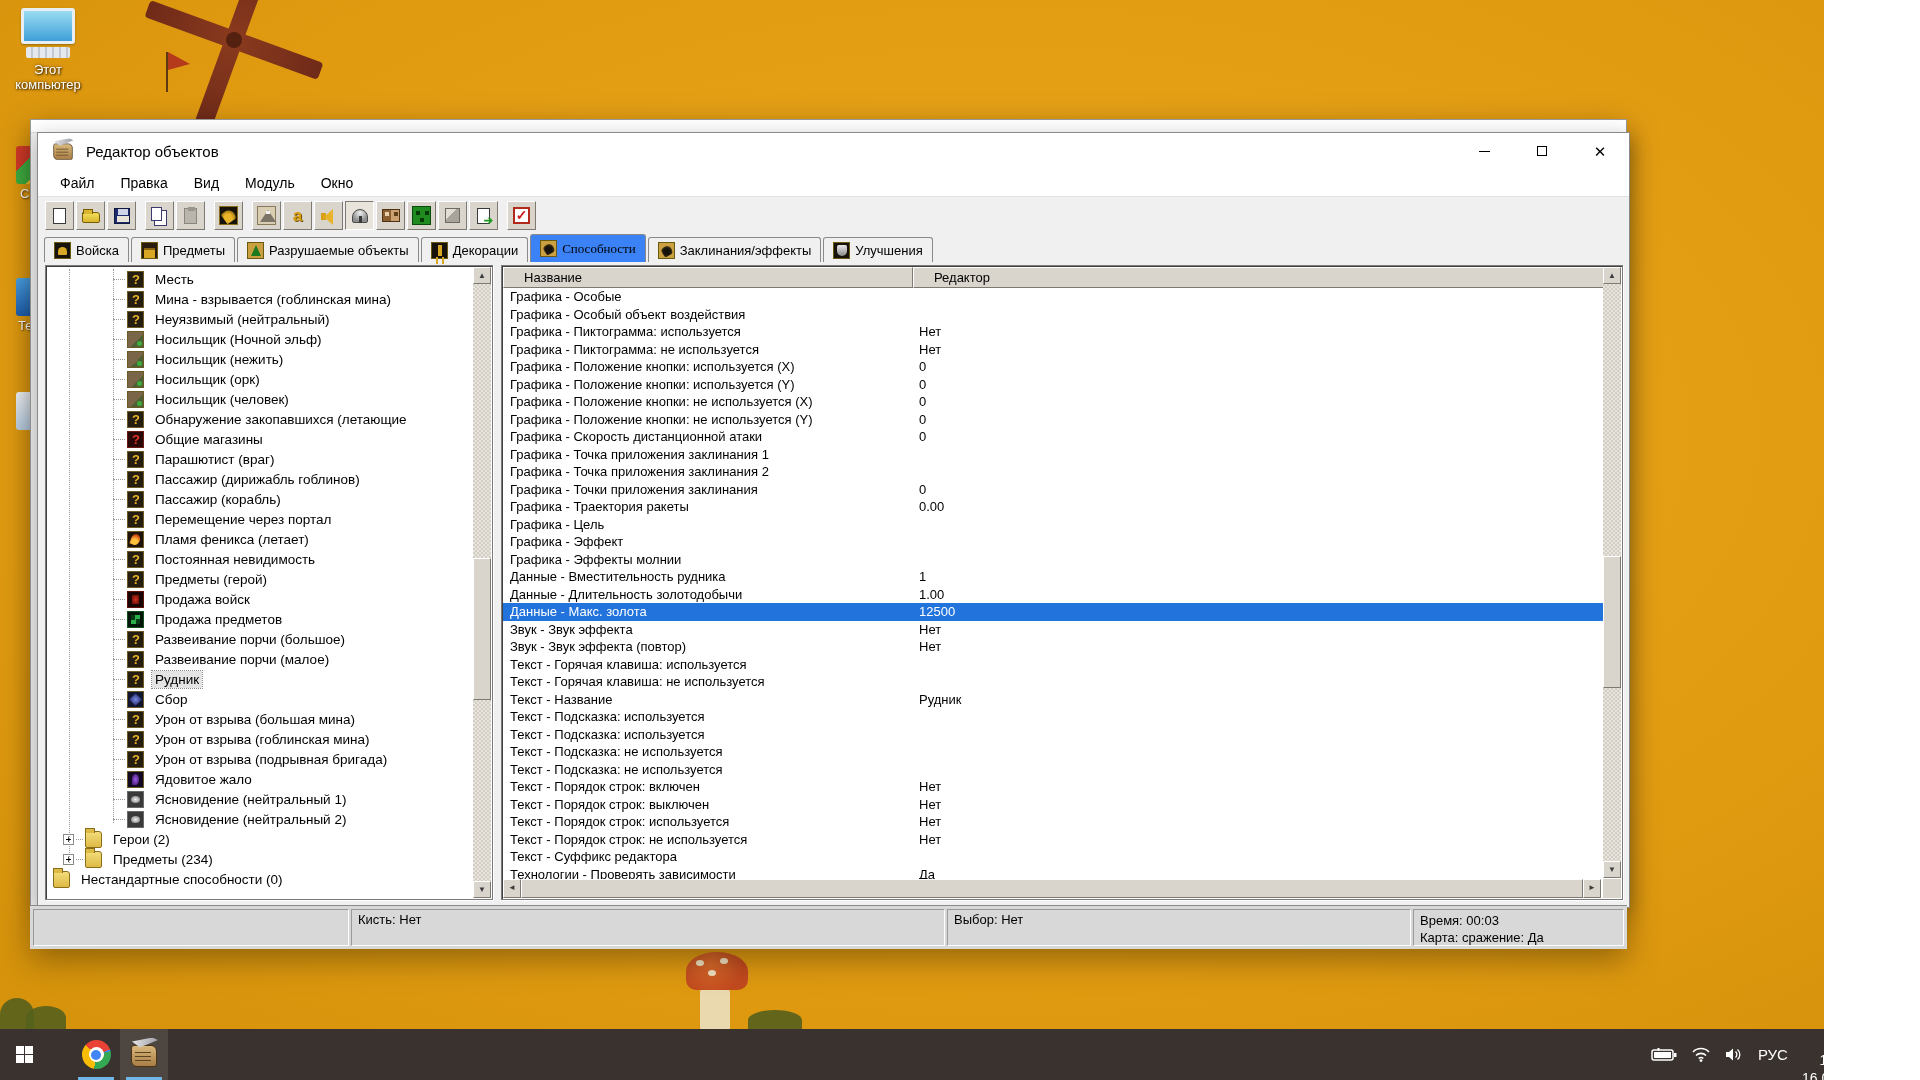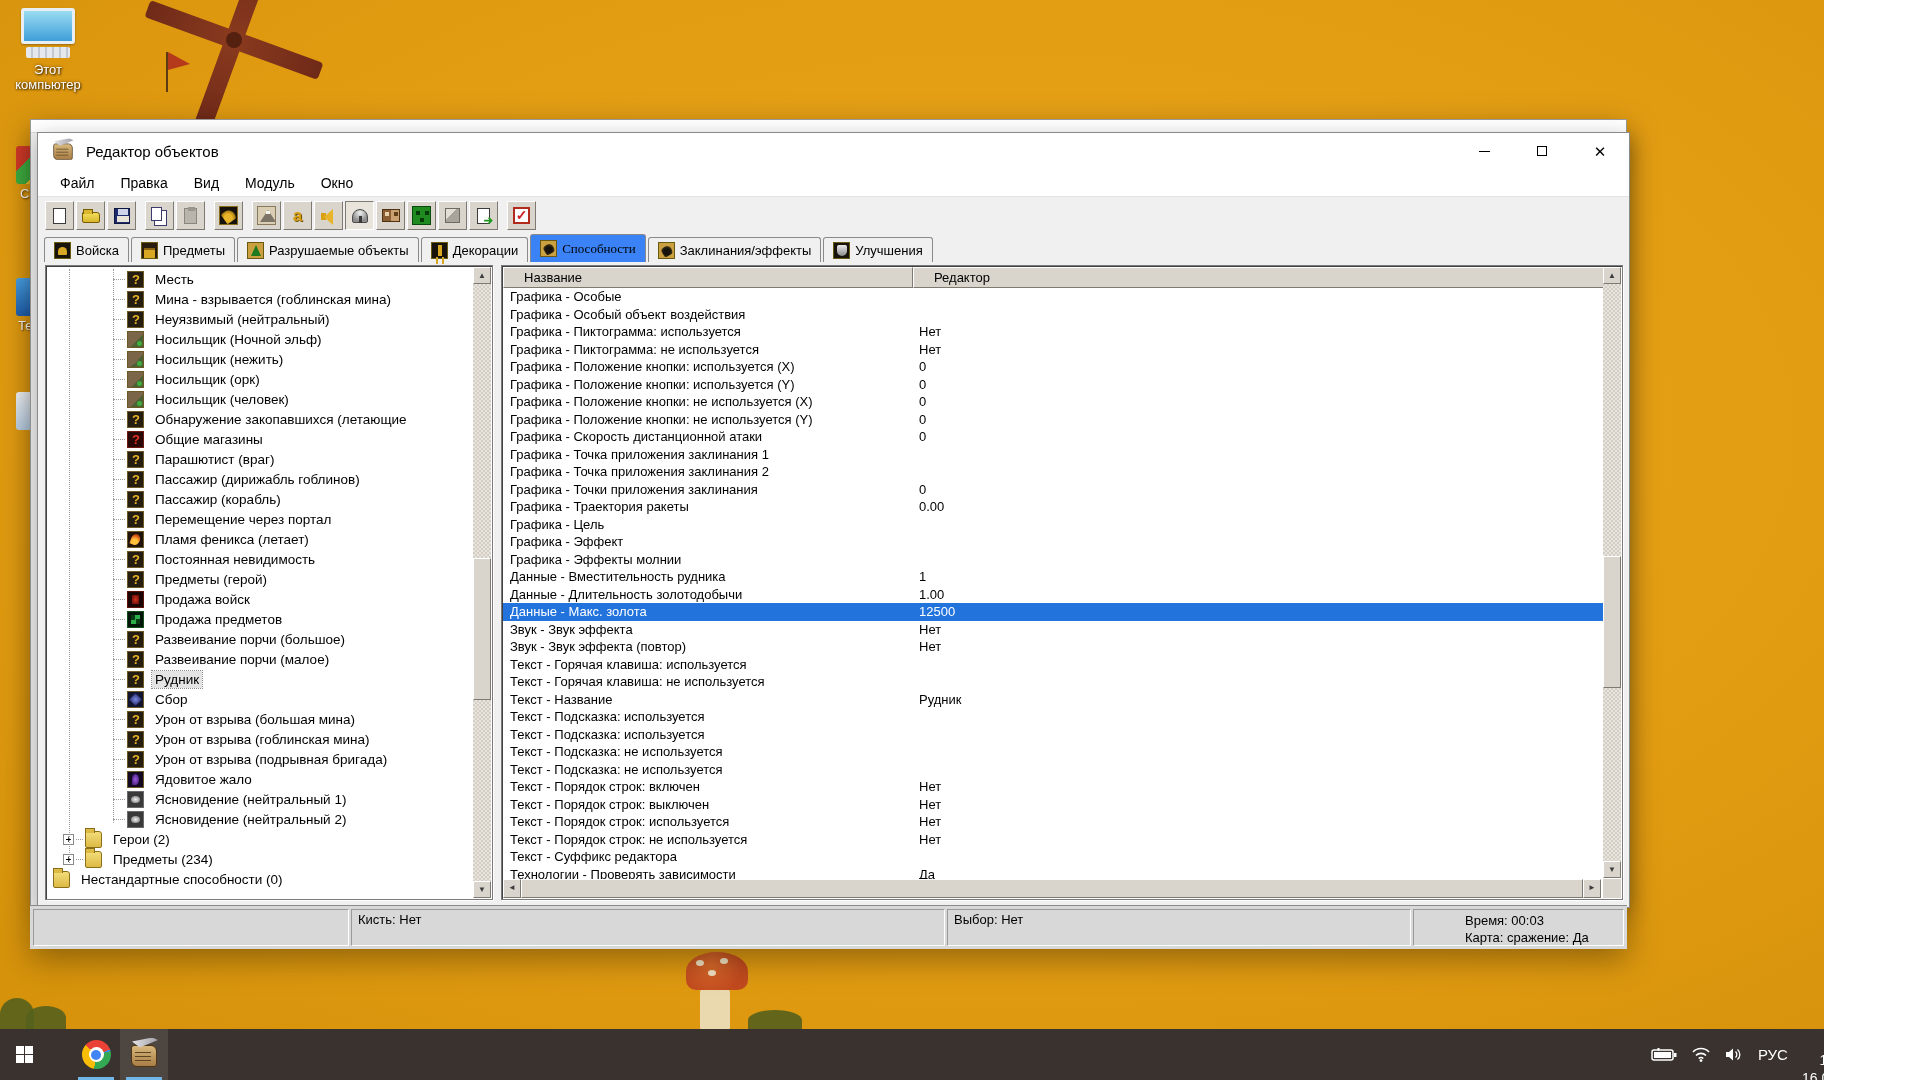--- a/index.html
+++ b/index.html
@@ -140,21 +140,21 @@
   .gh-name { width:410px; } .gh-value { flex:1; }
   #grid-rows { position:absolute; left:1px; top:22px; width:1100px; height:592px; overflow:hidden; background:#fff; }
   .grow { height:17.5px; display:flex; align-items:center; }
   .gcell { white-space:nowrap; overflow:hidden; font-size:13px; }
   .gname { width:410px; padding-left:7px; } .gvalue { flex:1; padding-left:6px; }
   .grow.gsel { color:#fff; }
 
   
   #statusbar { position:absolute; left:30px; top:905px; width:1597px; height:44px; background:#d8d8d8; border-top:1px solid #8a8a8a; }
   .sseg { position:absolute; top:3px; bottom:3px; border:1px solid; border-color:#9a9a9a #fff #fff #9a9a9a; padding:2px 6px; font-size:13px; }
-  #seg-time div { line-height:17px;margin-left:45px; }
+  #seg-time div { line-height:17px; }
 
   
   #taskbar { position:absolute; left:0; bottom:0; width:1920px; height:51px; background:#39322e; display:flex; align-items:stretch; z-index:50; }
   .tb-cell { width:48px; display:flex; align-items:center; justify-content:center; position:relative; }
   .tb-cell.active-app { background:#4e4741; }
   .app-underline { position:absolute; left:6px; right:6px; bottom:0; height:3px; background:#71b6e8; }
   .win-logo { width:17px; height:17px; display:grid; grid-template-columns:8px 8px; grid-template-rows:8px 8px; gap:1px; }
   .win-logo span { background:#fff; }
   .chrome-ico { width:29px; height:29px; border-radius:50%; background:conic-gradient(from -50deg, #ea4335 0 120deg, #4285f4 0 126deg, #34a853 126deg 240deg, #fbbc05 240deg 360deg); position:relative; }
   .chrome-ico::before { content:""; position:absolute; left:7px; top:7px; width:15px; height:15px; border-radius:50%; background:#fff; }

